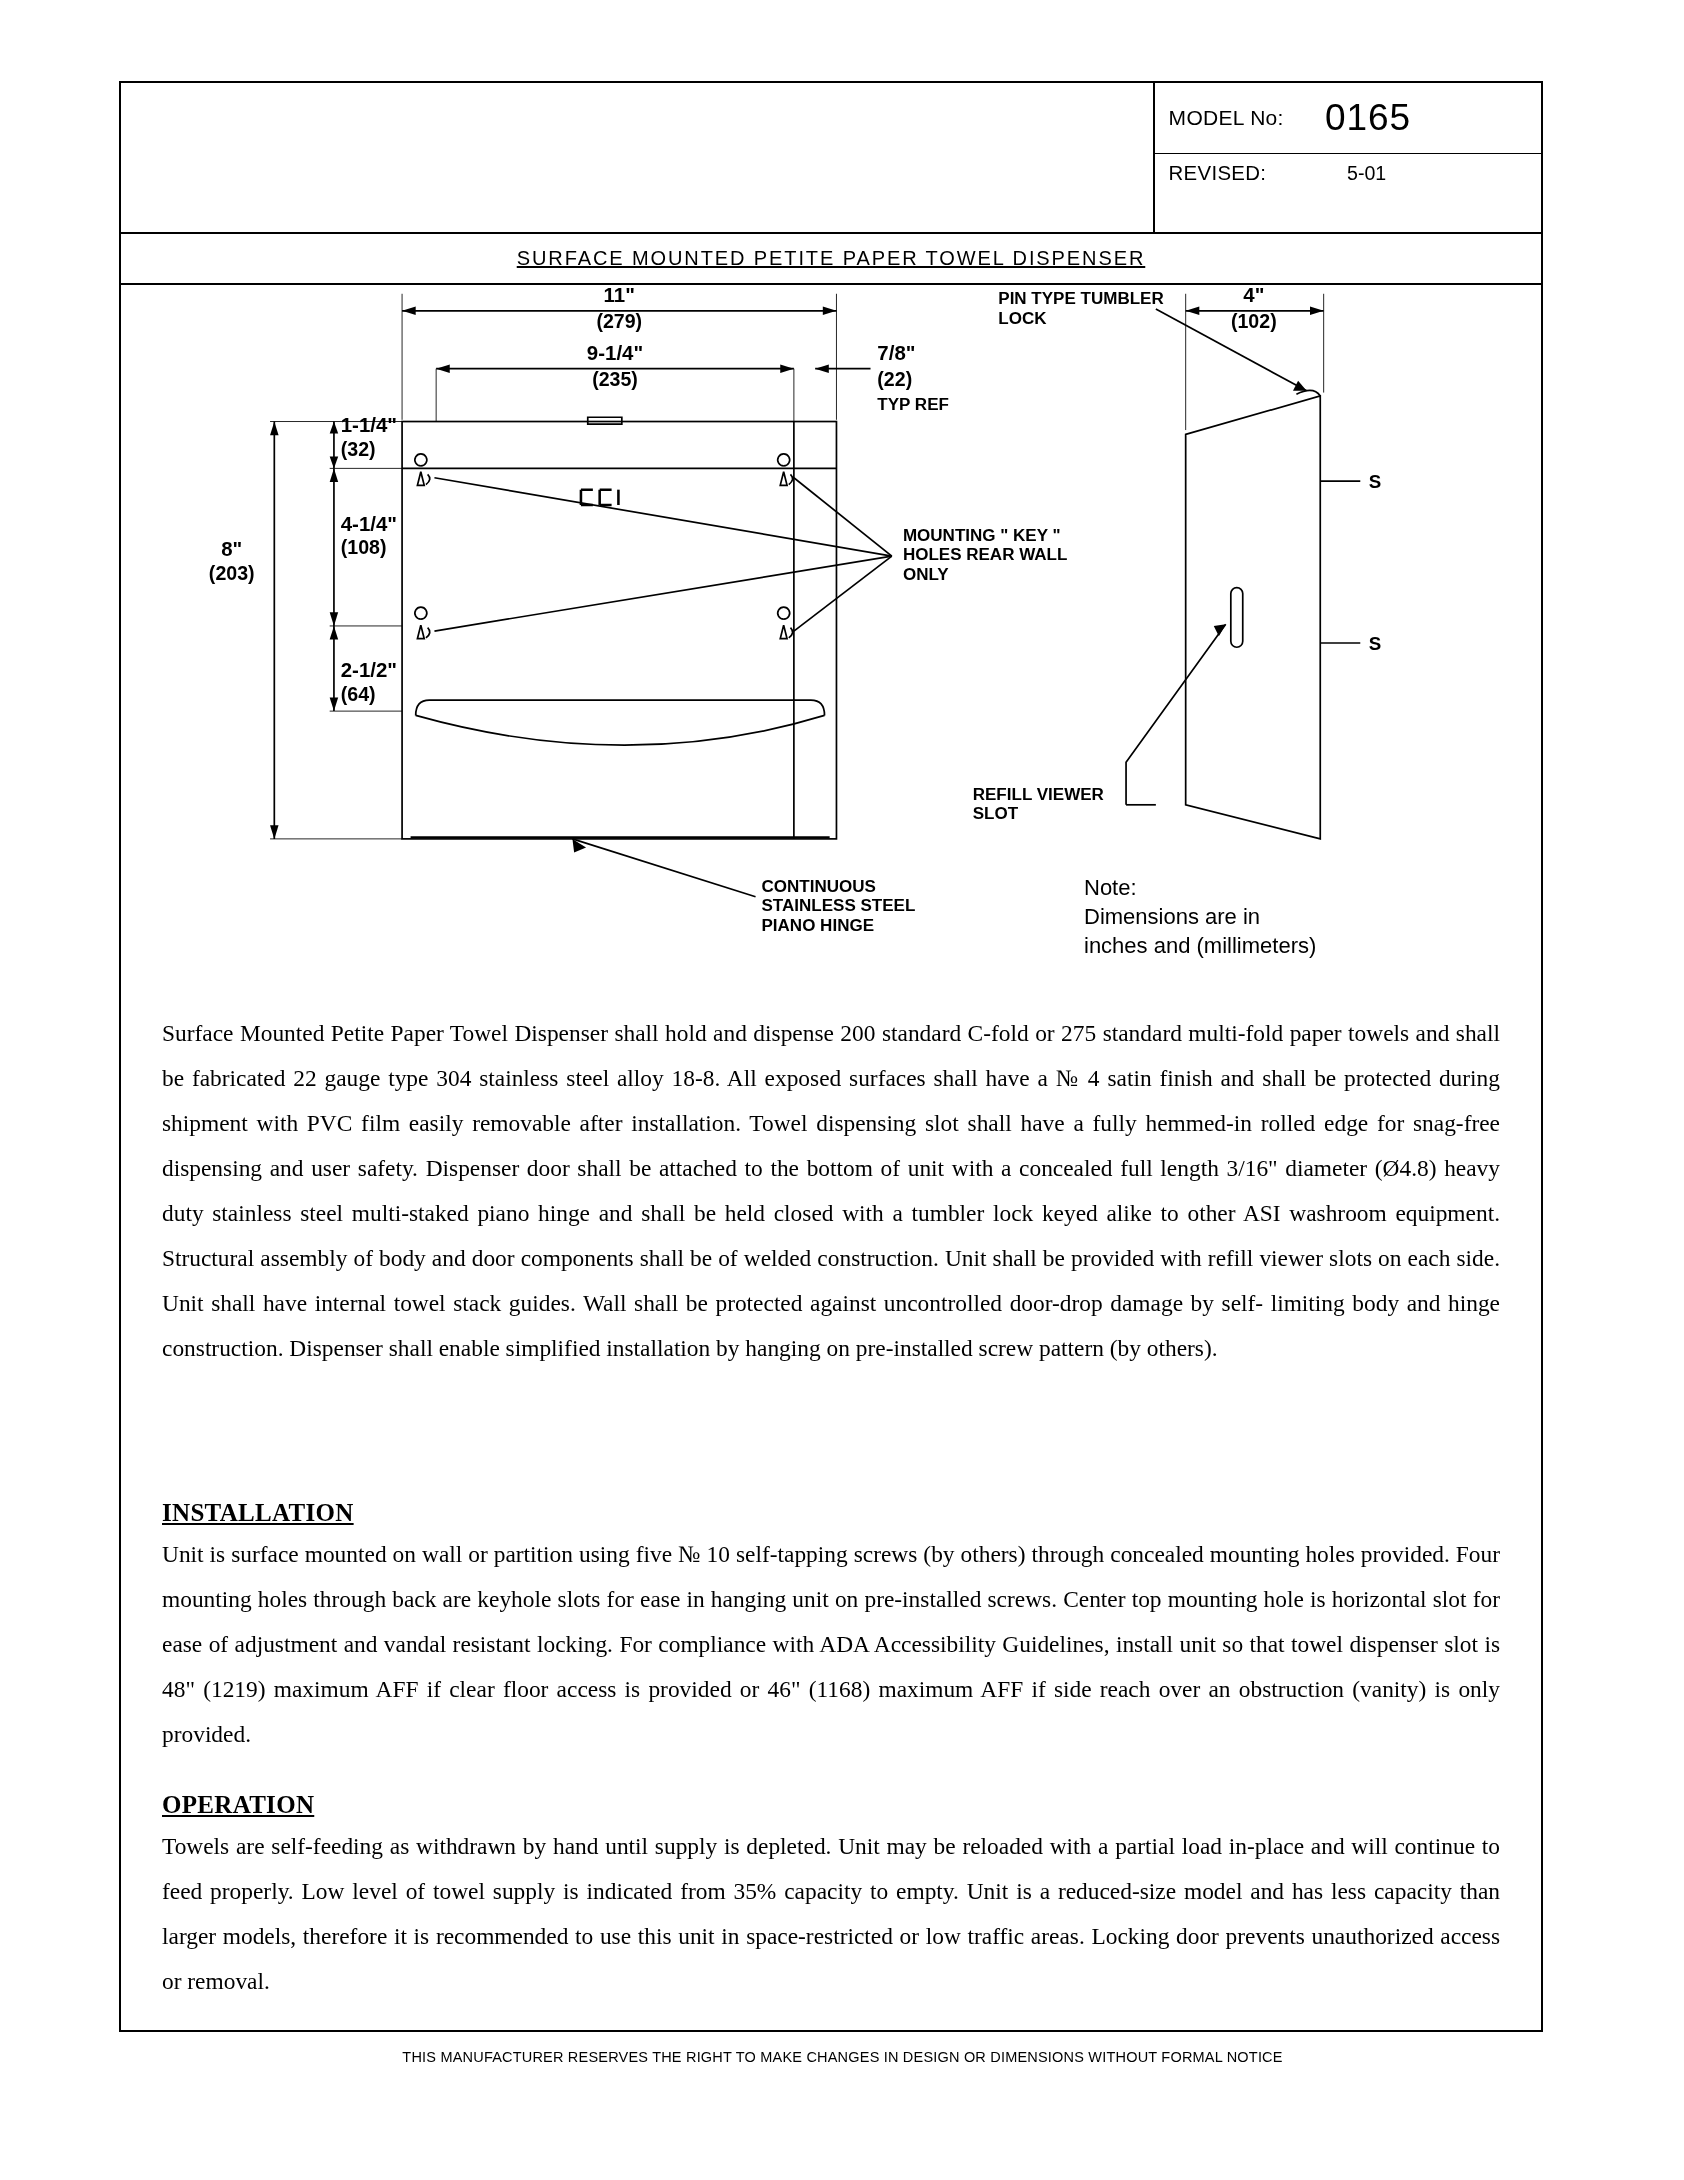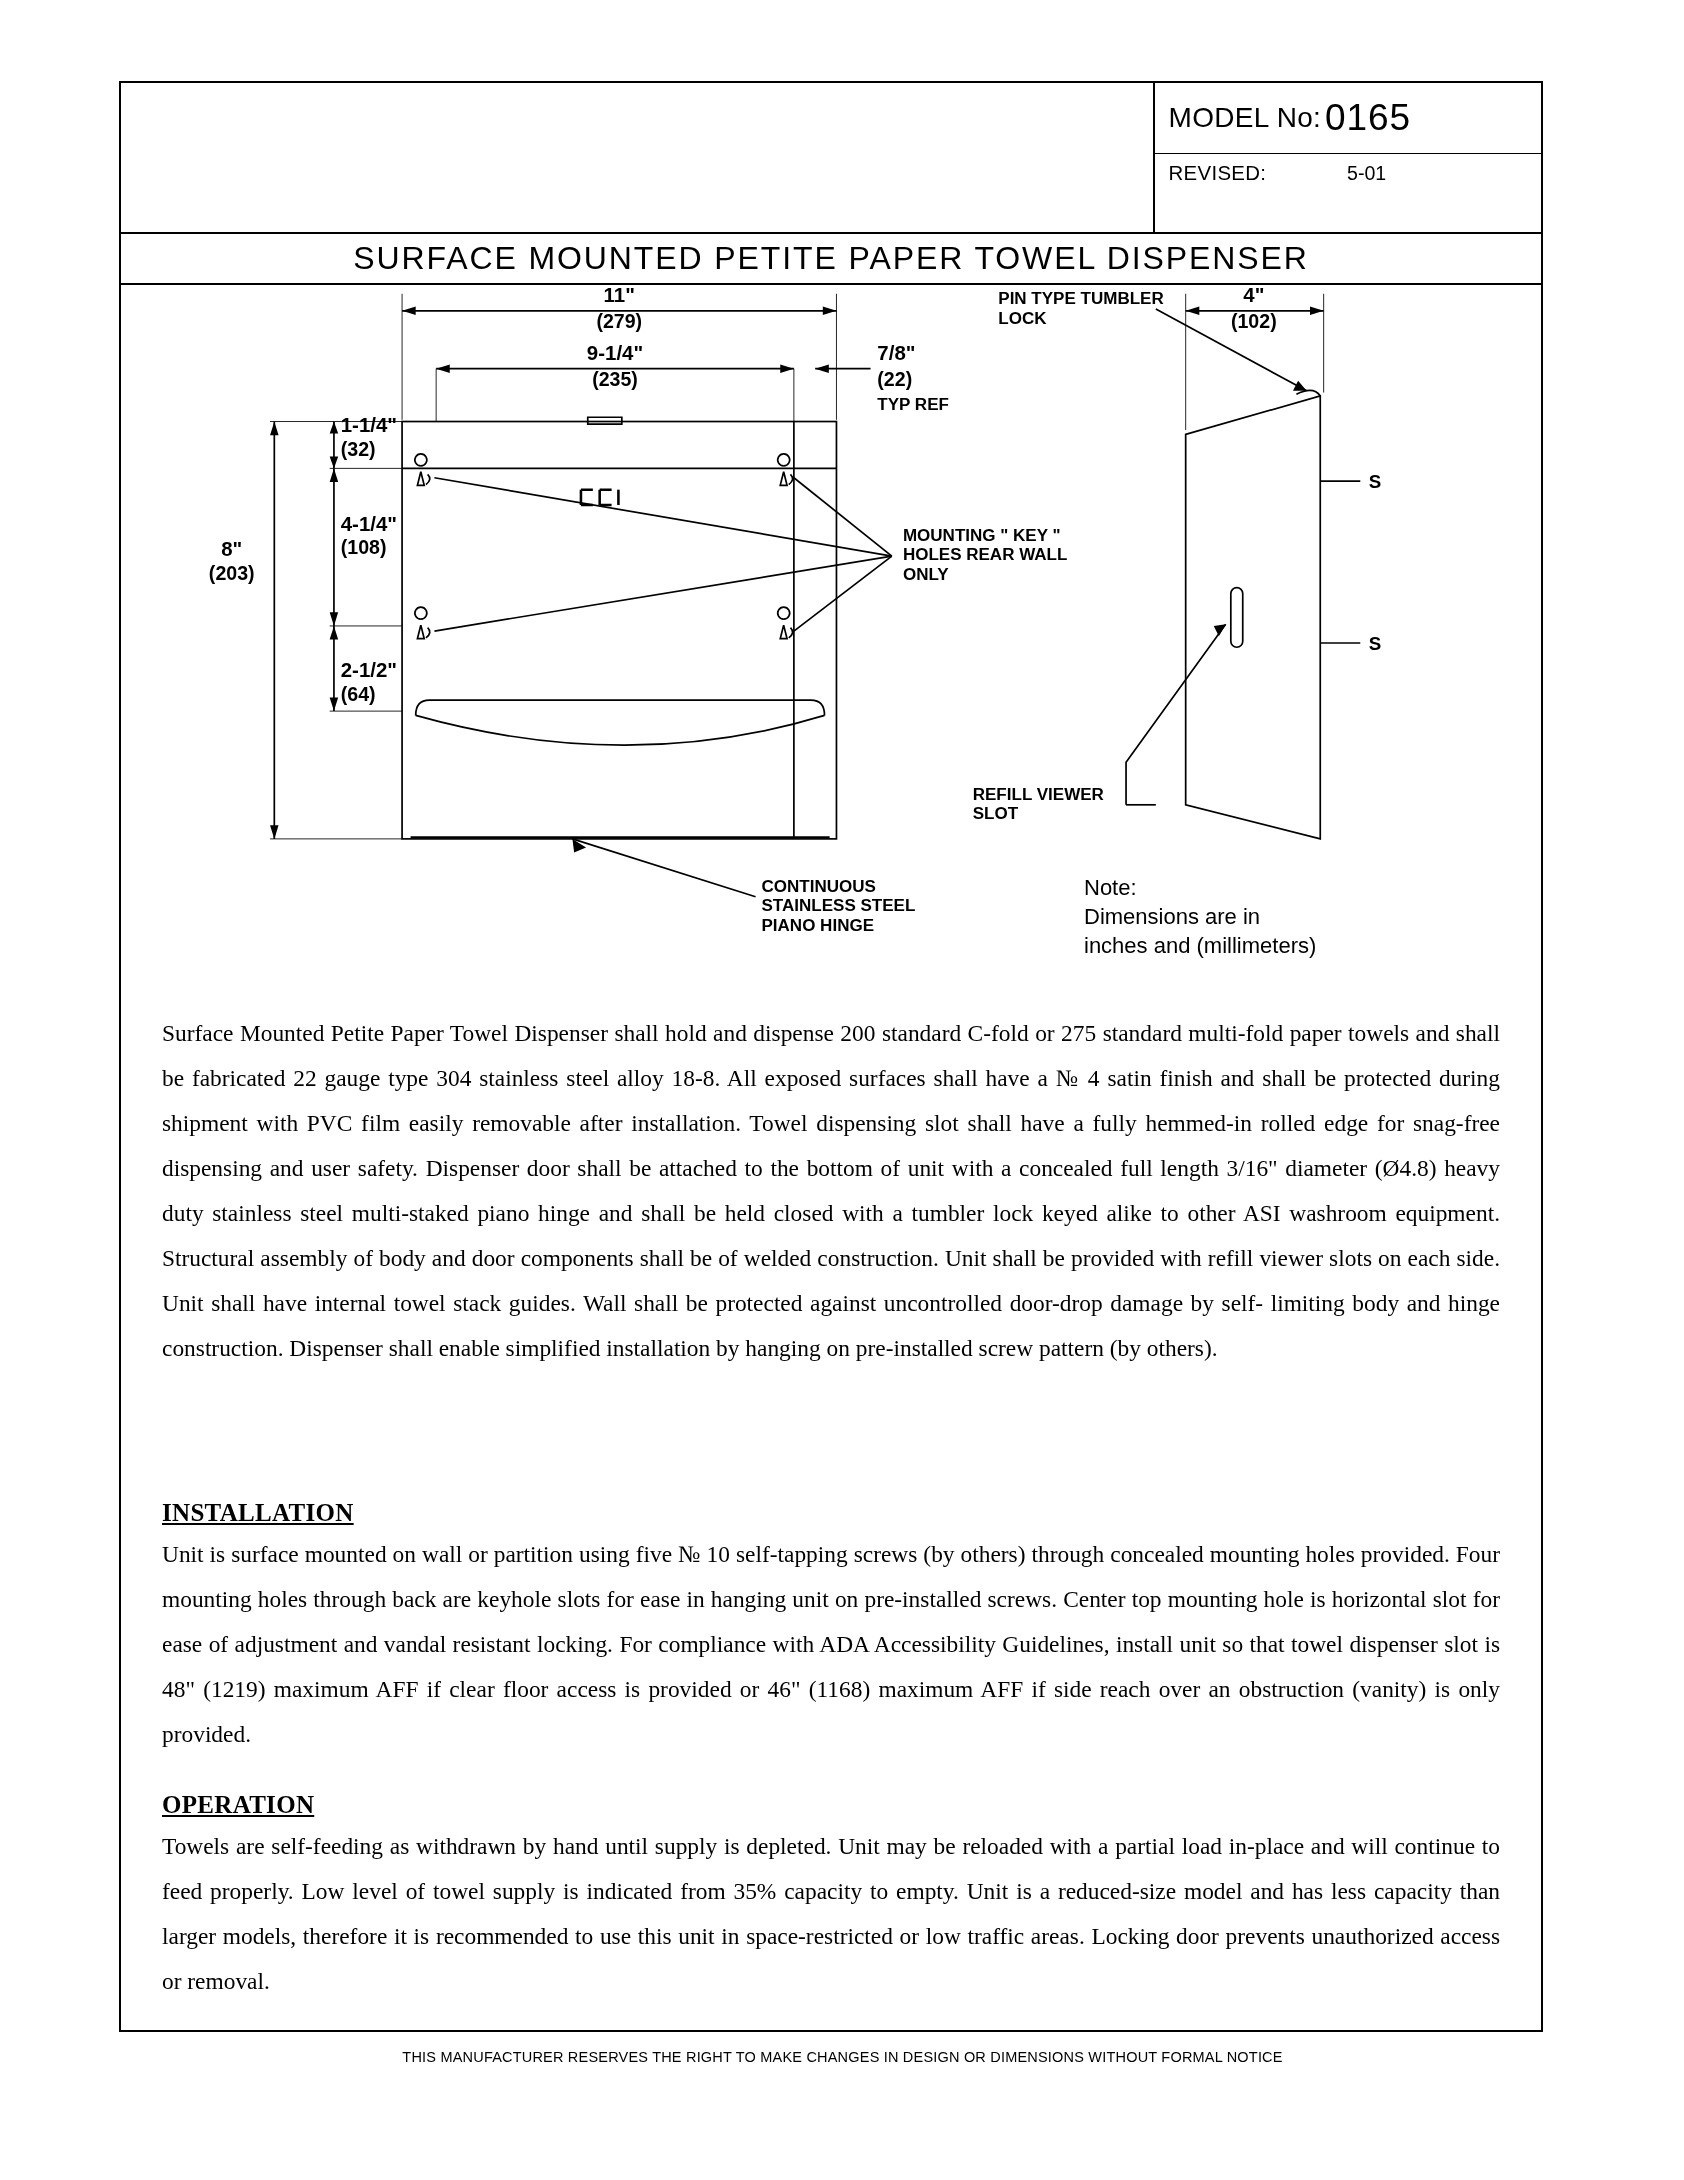--- a/index.html
+++ b/index.html
@@ -51,21 +51,21 @@
   }
   .tb-row.r1 { height: 71px; border-bottom: 1.7px solid #000; }
   .tb-row.r2 { height: 39px; border-bottom: 1.7px solid #000; }
   .tb-row.r3 { height: 39px; }
   .tb-label {
     font-family: "Liberation Sans", sans-serif;
     font-size: 20.4px;
     padding-left: 13.6px;
     letter-spacing: 0.3px;
   }
-  .tb-row.r1 .tb-label { font-size: 28px; }
+  .tb-row.r1 .tb-label { font-size: 21px; }
   .tb-value {
     font-family: "Liberation Sans", sans-serif;
     position: absolute;
     left: 192px;
     font-size: 19.6px;
   }
   .tb-row.r1 .tb-value {
     font-size: 37px;
     left: 170px;
     letter-spacing: 0.9px;
@@ -80,22 +80,23 @@
     height: 53px;
     border-top: 2.6px solid #000;
     border-bottom: 2.6px solid #000;
     box-sizing: border-box;
     display: flex;
     align-items: center;
     justify-content: center;
   }
   .banner-text {
     font-family: "Liberation Sans", sans-serif;
-    font-size: 32px;
+    font-size: 20px;
     letter-spacing: 1.9px;
+    text-decoration: underline;
   }
 
   
   .drawing {
     position: absolute;
     left: 0;
     top: 202px;
     width: 100%;
     height: 733px;
   }

